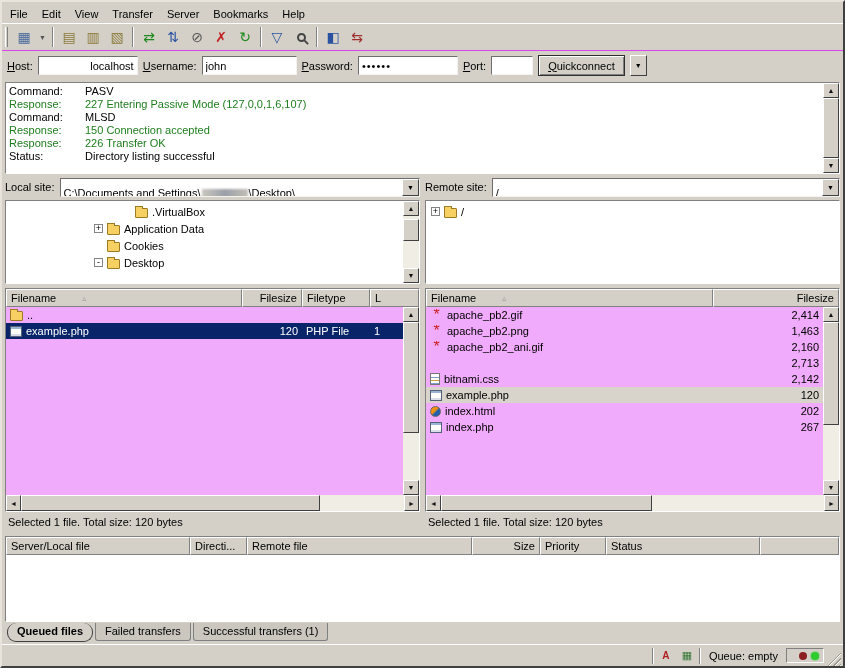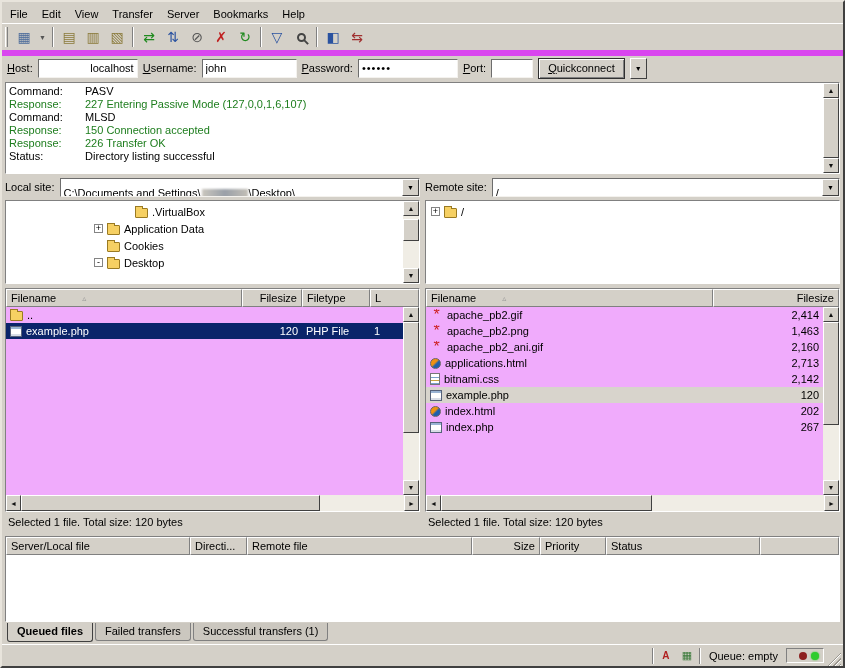--- a/index.html
+++ b/index.html
@@ -32,21 +32,21 @@
   .tb.narrow { width: 13px; font-size: 7px; }
   .tsep { width: 2px; height: 20px; border-left: 1px solid #808080; border-right: 1px solid #fff; margin: 0 3px; }
   .c-steel { color: #4a6a9a; } .c-panel { color: #8a7a3a; } .c-green { color: #1e8a1e; }
   .c-blue { color: #2a52a0; } .c-red { color: #c02020; } .c-gray { color: #555; } .c-dual { color: #a03030; }
   .mag { width: 9px; height: 9px; border: 2px solid #444; border-radius: 50%; position: relative; }
   .mag::after { content: ""; position: absolute; width: 6px; height: 2px; background: #444;
                 right: -5px; bottom: -3px; transform: rotate(45deg); }
 
   
   .qc { height: 30px; flex: none; display: flex; align-items: center; gap: 5px; padding: 0 5px;
-        border-top: 6px solid #d946ef; }
+        border-top: 1px solid #d946ef; }
   .lbl { display: inline-block; white-space: nowrap; }
   .accel::first-letter { text-decoration: underline; }
   .txt { background: #fff; border: 1px solid; border-color: #6d6d6d #f4f2ee #f4f2ee #6d6d6d;
          height: 19px; padding: 1px 3px; font: 11px "Liberation Sans", sans-serif; }
   .pw { letter-spacing: 1px; }
   .qcbtn { height: 21px; padding: 0 9px; background: #d4d0c8; border: 1px solid #303030;
            box-shadow: inset 1px 1px 0 #fff, inset -1px -1px 0 #808080; cursor: default; }
   .accel-b { display: block; }
   .accel-b::first-letter { text-decoration: underline; }
   .qcdrop { width: 17px; height: 21px; background: #d4d0c8; border: 1px solid;
@@ -118,21 +118,21 @@
   
   .queuewrap { height: 86px; flex: none; margin: 4px 3px 0; background: #fff; border: 1px solid;
                border-color: #808080 #fff #fff #808080; display: flex; flex-direction: column; }
   .qhead { height: 18px; flex: none; display: flex; background: #d4d0c8; }
   .qbody { flex: 1; background: #fff; }
 
   
   .tabs { height: 21px; flex: none; display: flex; align-items: flex-start; gap: 2px; padding-left: 5px; margin-top: 1px; }
   .tab { padding: 2px 9px 3px; border: 1px solid #808080; border-top: none; background: #cbc7bf;
          border-radius: 0 0 3px 3px; }
-  .tab.active { background: #d4d0c8; font-weight: bold; padding-bottom: 4px; border-color: #404040; }
+  .tab.active { background: #d4d0c8; font-weight: bold; padding-bottom: 4px; border-color: #404040; border-radius: 9px; }
 
   
   .statusbar { height: 22px; flex: none; display: flex; align-items: center; gap: 3px;
                padding: 0 2px 0 4px; border-top: 1px solid #fff; }
   .sfill { flex: 1; }
   .sicon { width: 18px; height: 15px; display: flex; align-items: center; justify-content: center;
            font-size: 10px; font-weight: bold; }
   .sicon.a { color: #b02020; }
   .sicon.chip { color: #3a7a3a; font-weight: normal; font-size: 11px; }
   .sbsep { width: 2px; height: 16px; border-left: 1px solid #808080; border-right: 1px solid #fff; }
@@ -401,24 +401,20 @@
                 <div class="fc num" style="flex:1">1,463</div>
               </div>
             <div class="frow">
                 <div class="fc name" style="width:287px">
                   <span class="ic ic-star">*</span>
                   <span>apache_pb2_ani.gif</span>
                 </div>
                 <div class="fc num" style="flex:1">2,160</div>
               </div>
             <div class="frow">
-                <div class="fc name" style="width:287px">
-                  <span class="ic ic-html"></span>
-                  <span>applications.html</span>
-                </div>
                 <div class="fc num" style="flex:1">2,713</div>
               </div>
             <div class="frow">
                 <div class="fc name" style="width:287px">
                   <span class="ic ic-css"></span>
                   <span>bitnami.css</span>
                 </div>
                 <div class="fc num" style="flex:1">2,142</div>
               </div>
             <div class="frow hl">

